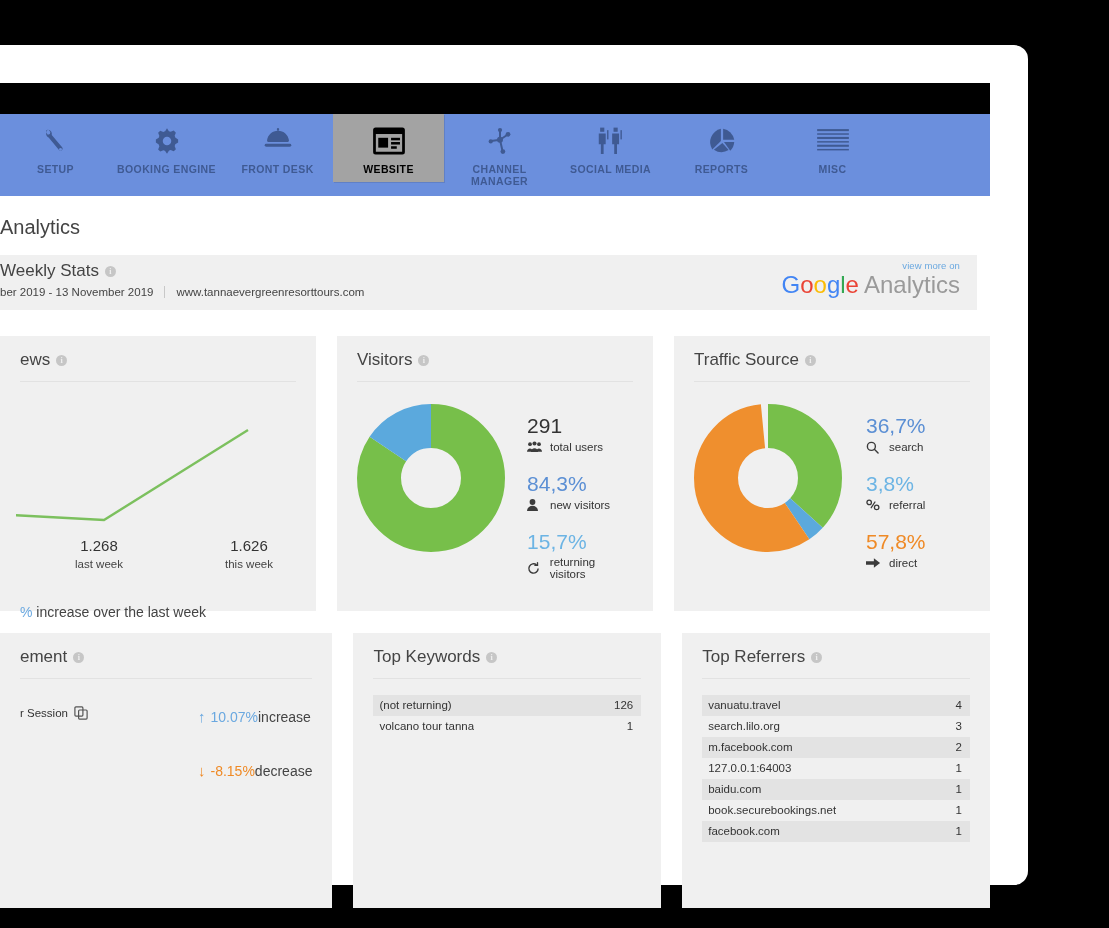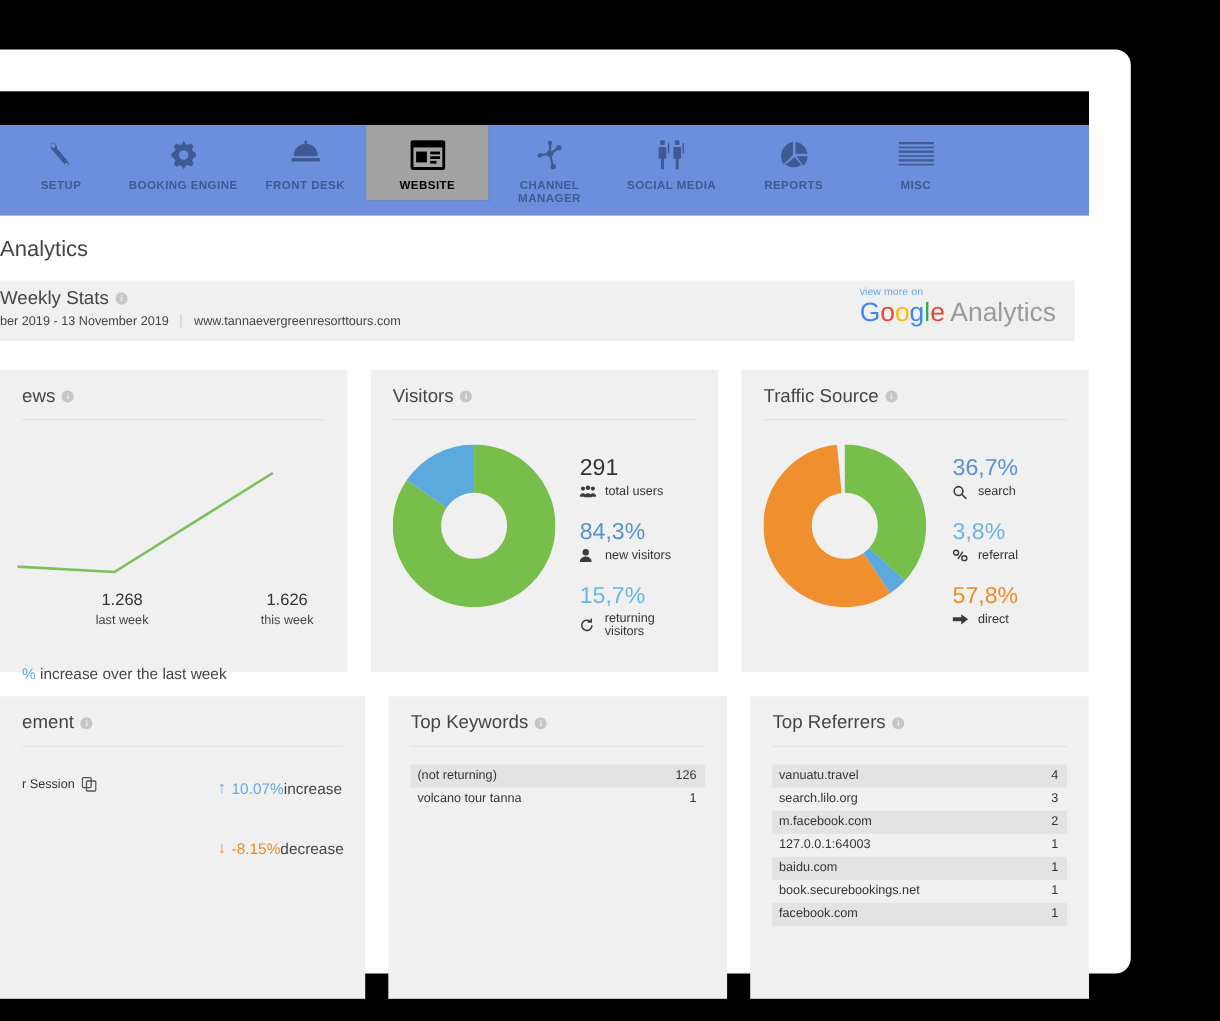--- a/index.html
+++ b/index.html
@@ -110,21 +110,21 @@
   }
   .band-sub .divider {
     display: inline-block;
     width: 1px; height: 12px;
     background: #c8c8c8;
     margin: 0 11px;
   }
   .ga-block {
     position: absolute;
     right: 17px; top: 5px;
-    text-align: left;
+    text-align: right;
   }
   .ga-viewmore {
     font-size: 9.5px;
     color: #6aa8e0;
     letter-spacing: 0.1px;
     margin-bottom: 1px;
   }
   .ga-logo { font-size: 24px; line-height: 26px; white-space: nowrap; }
   .ga-logo .g1 { color: #4285f4; }
   .ga-logo .o1 { color: #ea4335; }
@@ -173,21 +173,21 @@
     font-weight: normal;
     padding-bottom: 11px;
     border-bottom: 1px solid #e2e2e2;
   }
 
   
   .pv-body { position: relative; height: 215px; }
   .pv-svg { position: absolute; left: -4px; top: 10px; }
   .pv-ticks {
     position: absolute;
-    left: 16px; top: 155px;
+    left: 4px; top: 155px;
     width: 301px;
     display: flex;
   }
   .pv-tick { width: 150px; text-align: center; }
   .pv-tick .val { font-size: 15px; color: #333333; }
   .pv-tick .lbl { font-size: 11.5px; color: #444444; margin-top: 4px; }
   .pv-foot {
     position: absolute;
     left: 0; top: 222px;
     font-size: 14px;

